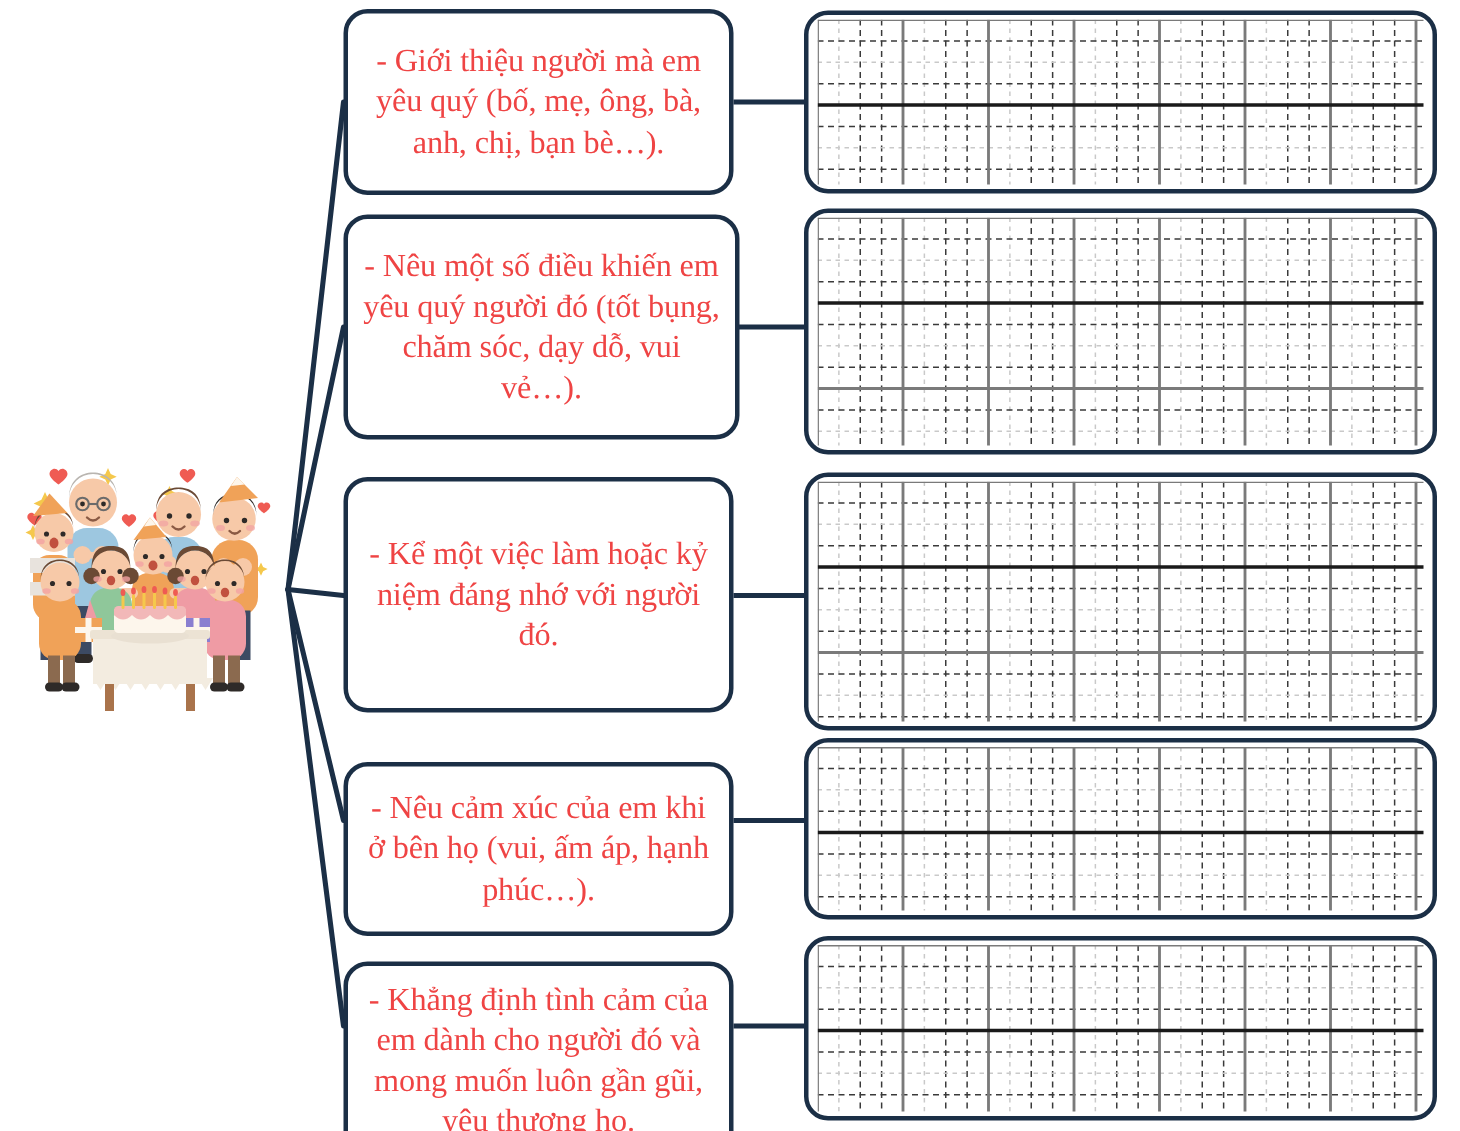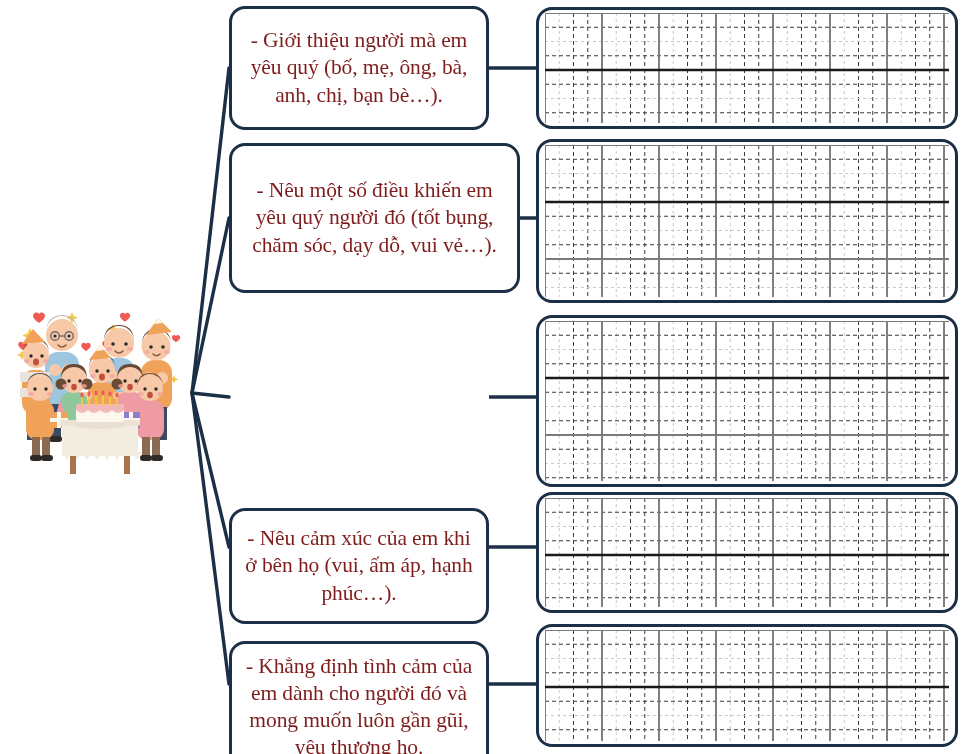--- a/index.html
+++ b/index.html
@@ -46,21 +46,21 @@
     position: absolute;
     box-sizing: border-box;
     border: 3px solid #1b2f46;
     border-radius: 16px;
     background: #ffffff;
     display: flex;
     align-items: center;
     justify-content: center;
     text-align: center;
     padding: 4px 10px;
-    color: #7f1d1d;
+    color: #ef4444;
     font-size: 21.5px;
     line-height: 1.26;
     letter-spacing: -0.1px;
   }
   .idea-box span { display:block; }
 
   
   .grid-box {
     position: absolute;
     box-sizing: border-box;
@@ -295,24 +295,27 @@
           <ellipse cx="109" cy="95" rx="1.6" ry="2.4"></ellipse>
         </g>
       </g>
     </svg>
   </div>
 
   <div class="idea-box" style="left:229px; top:6px; width:260px; height:124px;">
     <span>- Giới thiệu người mà em yêu quý (bố, mẹ, ông, bà, anh, chị, bạn bè…).</span>
   </div>
 
-  <div class="idea-box" style="left:229px; top:143px; width:291px; height:150px;">
+  <div class="idea-box" style="left:229px; top:143px; width:264px; height:150px;">
     <span>- Nêu một số điều khiến em yêu quý người đó (tốt bụng, chăm sóc, dạy dỗ, vui vẻ…).</span>
   </div>
 
+  <div class="idea-box" style="left:229px; top:318px; width:260px; height:157px;">
+    <span>- Kể một việc làm hoặc kỷ niệm đáng nhớ với người đó.</span>
+  </div>
 
   <div class="idea-box" style="left:229px; top:508px; width:260px; height:116px;">
     <span>- Nêu cảm xúc của em khi ở bên họ (vui, ấm áp, hạnh phúc…).</span>
   </div>
 
   <div class="idea-box" style="left:229px; top:617px; width:260px; height:132px;margin-top:24px;">
     <span>- Khẳng định tình cảm của em dành cho người đó và mong muốn luôn gần gũi, yêu thương họ.</span>
   </div>
 
   <div class="grid-box" style="left:536px; top:7px; width:422px; height:122px;">

